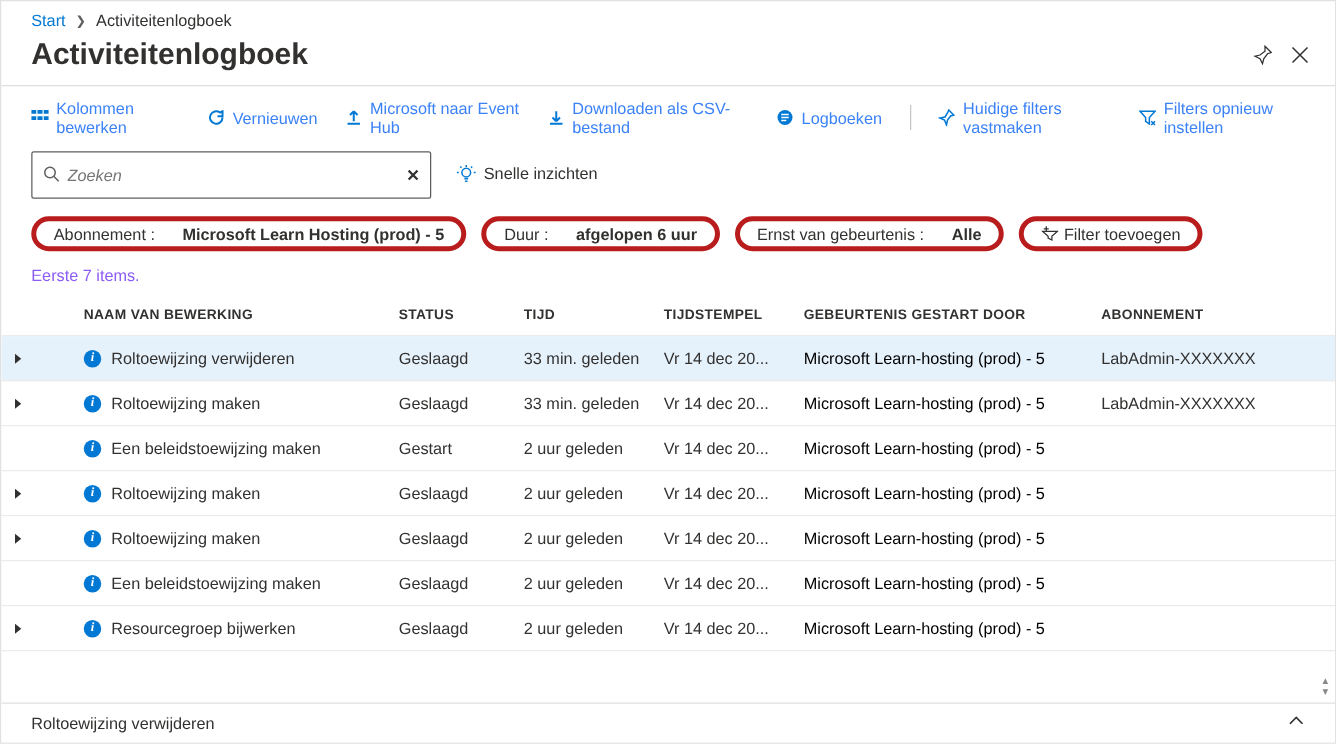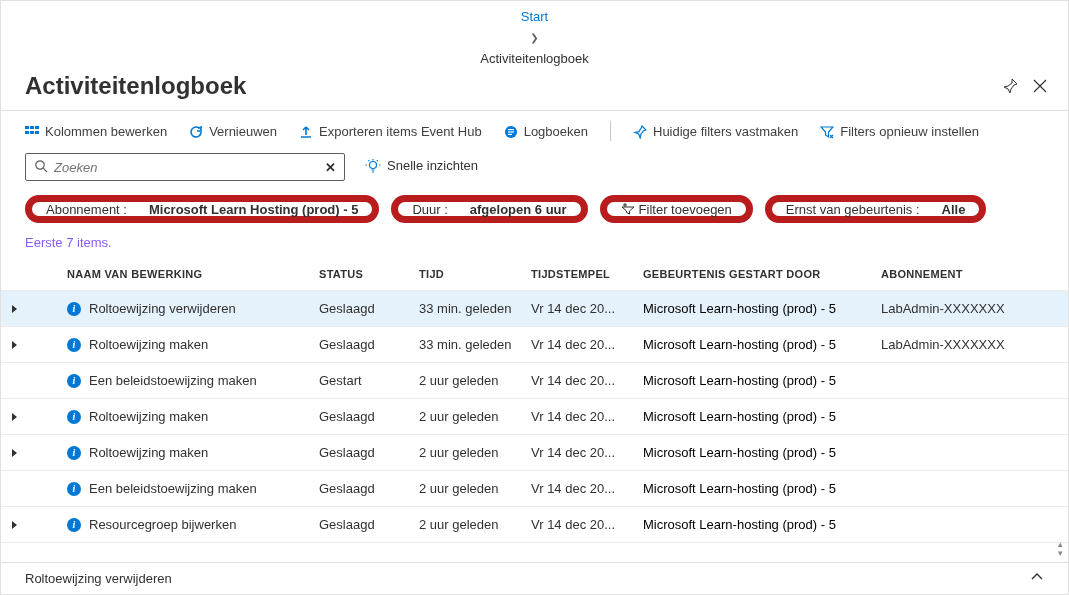--- a/index.html
+++ b/index.html
@@ -13,21 +13,20 @@
     overflow: hidden;
     position: relative;
     border: 1px solid #e1e1e1;
   }
   .breadcrumb {
     display: flex;
     align-items: center;
     gap: 8px;
     padding: 8px 24px 2px;
     font-size: 13px;
-    flex-direction: column;
   }
   .breadcrumb .sep { color: #605e5c; font-size: 10px; }
   .breadcrumb .crumb-start { color: #0078d4; cursor: pointer; }
   .breadcrumb .crumb-current { color: #323130; }
   .header-row {
     display: flex;
     align-items: center;
     justify-content: space-between;
     padding: 4px 20px 10px 24px;
   }
@@ -36,35 +35,35 @@
   .icon-btn { cursor: pointer; width: 16px; height: 16px; display: inline-flex; align-items: center; justify-content: center; }
   .divider { border-top: 1px solid #e1dfdd; margin: 0 0 0 0; }
   .toolbar {
     display: flex;
     align-items: center;
     gap: 22px;
     padding: 10px 24px;
     font-size: 13px;
     font-weight: 400;
   }
-  .tool-item { display: inline-flex; align-items: flex-end; gap: 6px; cursor: pointer; color: #404040; }
+  .tool-item { display: inline-flex; align-items: center; gap: 6px; cursor: pointer; color: #3b82f6; }
   .tool-item svg { fill: #0078d4; }
   .tool-item .i { color: #0078d4; display:inline-flex; align-items:center; }
   .tool-sep { width: 1px; height: 20px; background: #c8c6c4; }
   .filter-row {
     display: flex;
     align-items: center;
     gap: 20px;
     padding: 2px 24px 14px;
   }
   .search-box {
     display: flex;
     align-items: center;
     width: 320px;
-    height: 28px;
+    height: 38px;
     border: 1px solid #605e5c;
     border-radius: 2px;
     padding: 0 8px;
     gap: 6px;
   }
   .search-box input {
     flex: 1;
     border: none;
     outline: none;
     font-size: 13px;
@@ -79,21 +78,21 @@
     align-items: center;
     gap: 12px;
     padding: 0 24px 12px;
   }
   .pill {
     display: inline-flex;
     align-items: center;
     gap: 4px;
     height: 28px;
     padding: 0 14px;
-    border: 7px solid #b91c1c;
+    border: 4px solid #b91c1c;
     border-radius: 16px;
     font-size: 13px;
     cursor: pointer;
     white-space: nowrap;
   }
   .pill .b { font-weight: 600; padding-left: 18px; }
   .summary { padding: 0 24px 8px; color: #8b5cf6; font-size: 13px; }
   .table { width: 100%; }
   .thead, .trow {
     display: grid;
@@ -196,21 +195,29 @@
         </svg>
       </span>
     <span>Vernieuwen</span>
   </span>
   <span class="tool-item">
     <span class="i">
         <svg width="14" height="14" viewBox="0 0 14 14">
           <path d="M7 10V2m0 0l-3 3m3-3l3 3M2 12h10" fill="none" stroke="#0078d4" stroke-width="1.6"></path>
         </svg>
       </span>
-    <span>Exporteren items Event Hub</span>
+    <span>Microsoft naar Event Hub</span>
+  </span>
+  <span class="tool-item">
+    <span class="i">
+        <svg width="14" height="14" viewBox="0 0 14 14">
+          <path d="M7 2v8m0 0l-3-3m3 3l3-3M2 12h10" fill="none" stroke="#0078d4" stroke-width="1.6"></path>
+        </svg>
+      </span>
+    <span>Downloaden als CSV-bestand</span>
   </span>
   <span class="tool-item">
     <span class="i">
         <svg width="14" height="14" viewBox="0 0 14 14">
           <circle cx="7" cy="7" r="6" fill="#0078d4"></circle>
           <rect x="4" y="4" width="6" height="1.2" fill="#fff"></rect>
           <rect x="4" y="6.4" width="6" height="1.2" fill="#fff"></rect>
           <rect x="4" y="8.8" width="4" height="1.2" fill="#fff"></rect>
         </svg>
       </span>
@@ -257,29 +264,29 @@
 <div class="pill-row">
   <span class="pill">
     <span>Abonnement : </span>
       <span class="b">Microsoft Learn Hosting (prod) - 5</span>
   </span>
   <span class="pill">
     <span>Duur : </span>
       <span class="b">afgelopen 6 uur</span>
   </span>
   <span class="pill">
+    <span>Ernst van gebeurtenis : </span>
+      <span class="b">Alle</span>
+  </span>
+  <span class="pill">
     <span><svg width="14" height="14" viewBox="0 0 14 14">
           <path d="M4 2v4M2 4h4" stroke="#323130" stroke-width="1"></path>
           <path d="M1 6h12l-4.5 4v3l-3-1.5V10z" fill="none" stroke="#323130" stroke-width="1"></path>
         </svg></span>
     <span>Filter toevoegen</span>
-  </span>
-  <span class="pill">
-    <span>Ernst van gebeurtenis : </span>
-      <span class="b">Alle</span>
   </span>
 </div>
 
 <div class="summary">Eerste 7 items.</div>
 
 <div class="table">
   <div class="thead">
     <div></div>
       <div></div>
     <div>NAAM VAN BEWERKING</div>

